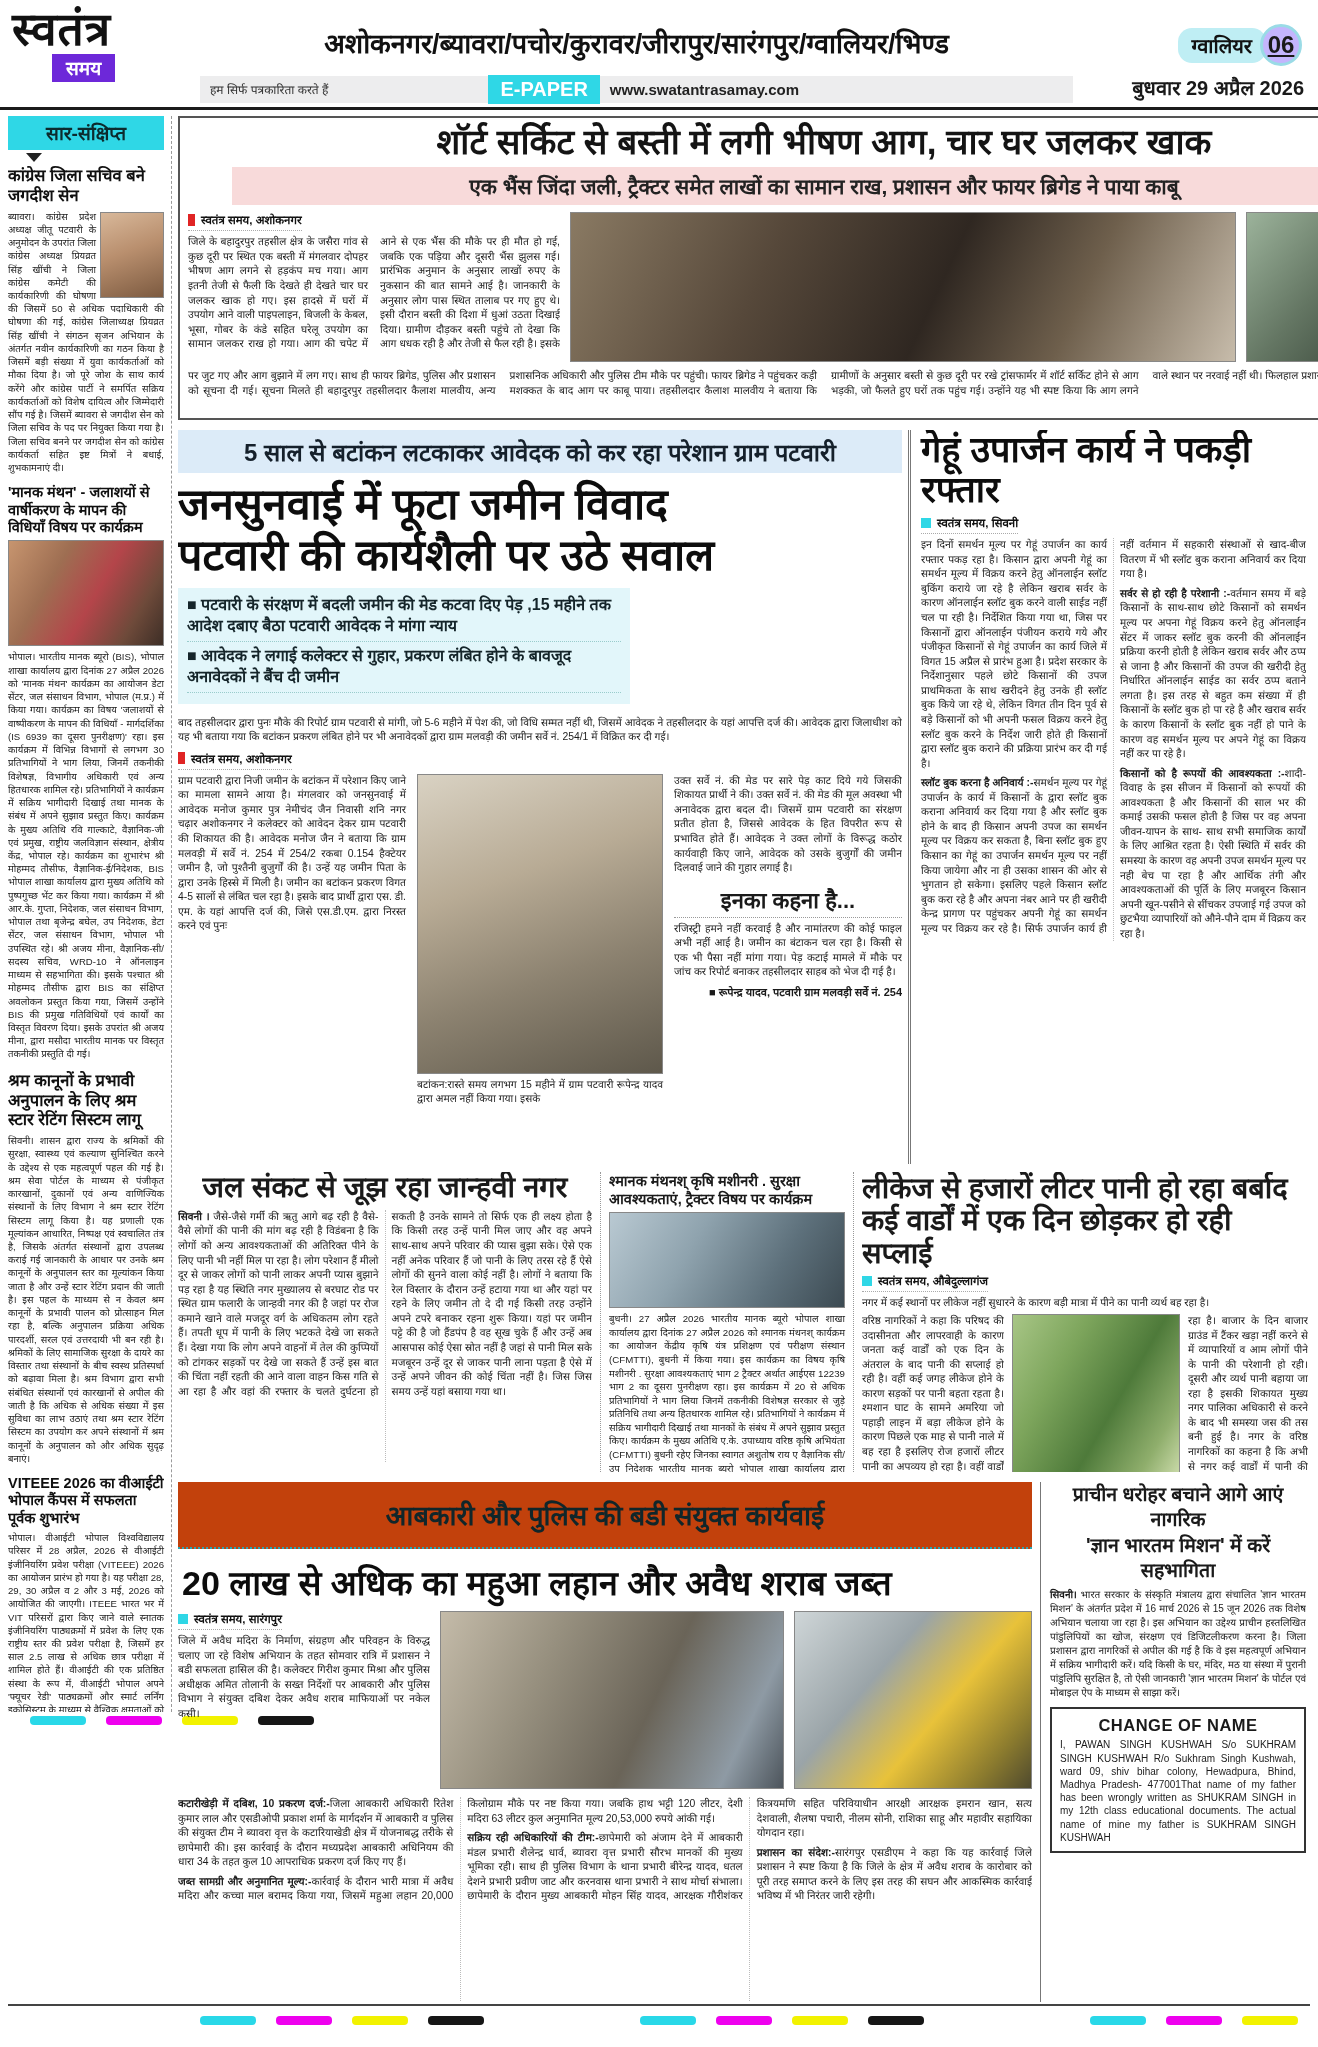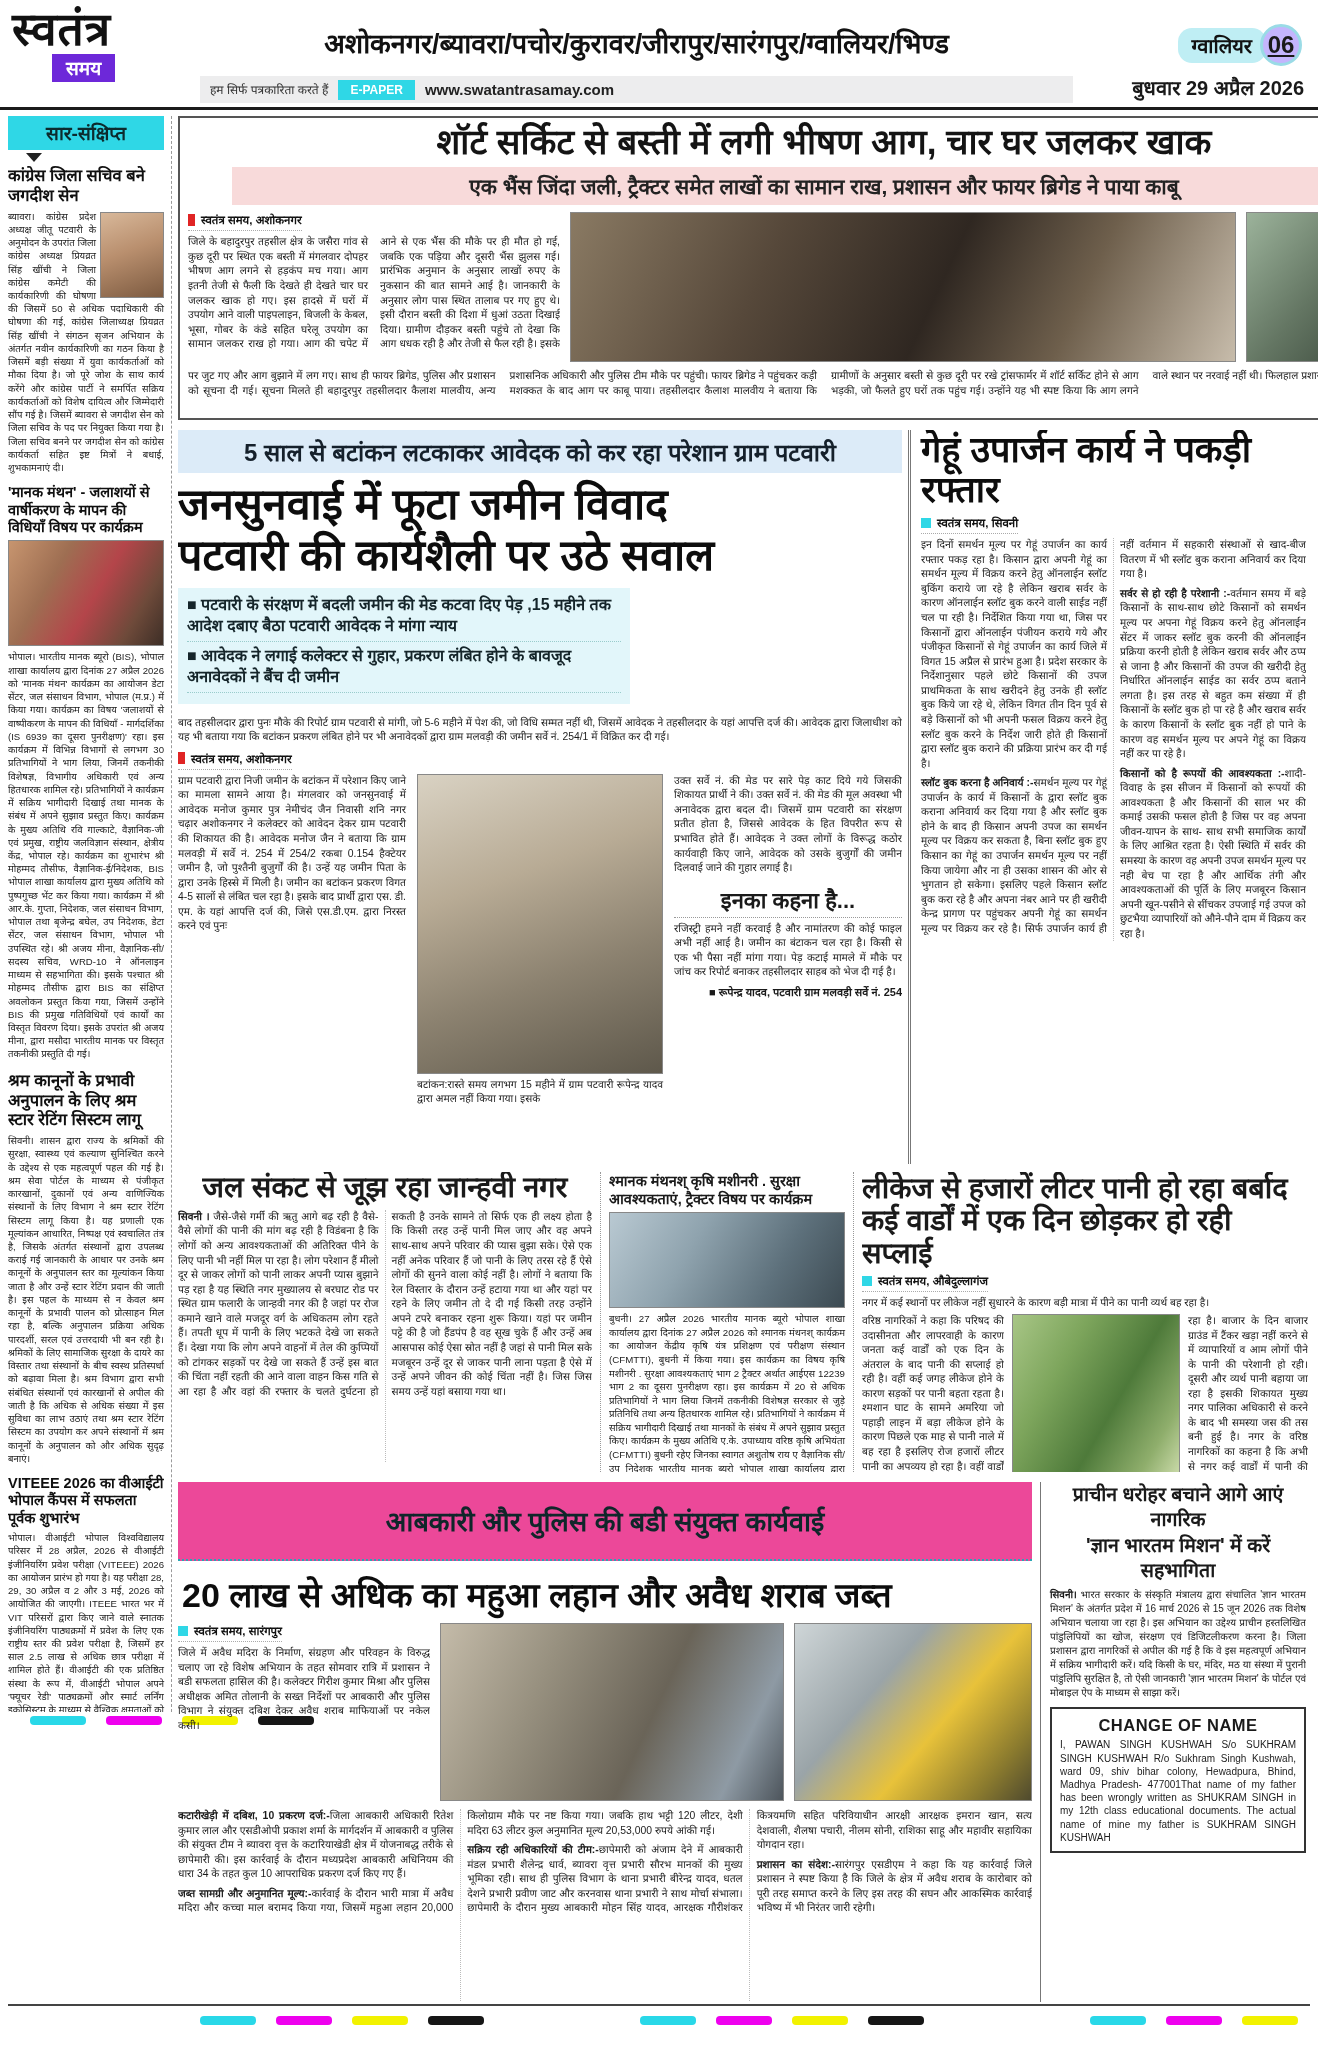--- a/index.html
+++ b/index.html
@@ -7,21 +7,21 @@
   #page { position: relative; width: 1318px; height: 2047px; background: #ffffff; margin: 0 auto; overflow: hidden; color: #1a1a1a; }
 
   
   #masthead { position: absolute; left: 0; top: 0; width: 1318px; height: 110px; border-bottom: 3px solid #1b1b1b; }
   .logo { position: absolute; left: 12px; top: 6px; width: 170px; }
   .logo-1 { font-size: 46px; font-weight: 900; letter-spacing: 1px; color: #111; line-height: 1.0; }
   .logo-2 { display: inline-block; margin-left: 40px; margin-top: 2px; background: #6d28d9; color: #fff; font-size: 19px; font-weight: 900; padding: 1px 14px; }
   .regions { position: absolute; left: 195px; right: 240px; top: 24px; text-align: center; font-size: 27px; font-weight: 800; color: #111; white-space: nowrap; }
   .substrip { position: absolute; left: 200px; right: 245px; top: 76px; height: 27px; background: #ededee; display: flex; align-items: center; }
   .tagline { font-size: 12px; font-weight: 400; color: #333; padding: 0 10px; white-space: nowrap; }
-  .epaper { background: #2fd7e6; color: #ffffff; font-weight: 800; font-size: 12px; padding: 3px 12px; }
+  .epaper { background: #2fd7e6; color: #ffffff; font-weight: 800; font-size: 20px; padding: 3px 12px; margin-left: 150px; }
   .website { font-size: 15px; color: #222; margin-left: 10px; font-weight: 600; }
   .edition { position: absolute; right: 16px; top: 24px; display: flex; align-items: center; }
   .edition-name { background: #bfeef4; border-radius: 14px; padding: 4px 14px; font-size: 20px; font-weight: 800; color: #111; }
   .edition-page { width: 42px; height: 42px; border: 3px solid #9adbe6; background: #c4b5fd; border-radius: 50%; margin-left: -6px; display: flex; align-items: center; justify-content: center; font-size: 24px; font-weight: 900; text-decoration: underline; }
   .date { position: absolute; right: 14px; top: 74px; font-size: 20px; font-weight: 800; white-space: nowrap; }
 
   
   #sidebar { position: absolute; left: 8px; top: 116px; width: 164px; height: 1596px; border-right: 1px dashed #9a9a9a; padding-right: 7px; overflow: hidden; }
   .sb-header { background: #2fd7e6; color: #0c2b2e; text-align: center; font-size: 19px; font-weight: 900; padding: 4px 2px; }
   .sb-tri { width: 0; height: 0; border-left: 8px solid transparent; border-right: 8px solid transparent; border-top: 9px solid #222; margin: 3px 0 4px 18px; }
@@ -90,21 +90,21 @@
   
   #leak { position: absolute; left: 862px; top: 1172px; width: 446px; height: 300px; overflow: hidden; }
   .lk-head { font-size: 29px; font-weight: 900; line-height: 1.12; margin-bottom: 4px; }
   .lk-row { display: flex; gap: 8px; margin-top: 3px; height: 160px; }
   .lk-l { width: 142px; overflow: hidden; }
   .ph-field { flex: 1; background: linear-gradient(120deg,#a8c686 0%,#7da55c 30%,#4e7a3a 60%,#8fae6c 85%,#c9d9a8 100%); }
   .lk-r { width: 120px; overflow: hidden; }
 
   
   #liquor { position: absolute; left: 178px; top: 1482px; width: 854px; height: 520px; overflow: hidden; }
-  .lq-strap { background: #ec4899; font-size: 27px; font-weight: 800; text-align: center; padding: 20px 4px; border-bottom: 2px dotted #2aa6b5; color: #10262a; }
+  .lq-strap { background: #c2410c; font-size: 27px; font-weight: 800; text-align: center; padding: 14px 4px; border-bottom: 2px dotted #2aa6b5; color: #10262a; }
   .lq-head { font-size: 34px; font-weight: 900; margin: 10px 0 6px 4px; color: #0c0c0c; }
   .lq-row { display: flex; gap: 10px; height: 178px; }
   .lq-left { width: 252px; overflow: hidden; }
   .ph-police { flex: 1; background: linear-gradient(115deg,#c4bba9 0%,#97907f 30%,#6a6458 60%,#8e9aa4 85%,#4d555c 100%); }
   .ph-jcb { width: 238px; background: linear-gradient(130deg,#cfd6d8 0%,#9aa4a8 35%,#e8c23a 60%,#8a7a2e 85%,#4f4a2e 100%); }
   .cols3 { column-count: 3; column-gap: 14px; column-rule: 1px dotted #bbb; margin-top: 8px; height: 236px; overflow: hidden; }
 
   
   #rightbot { position: absolute; left: 1040px; top: 1482px; width: 266px; height: 520px; border-left: 1px solid #777; padding-left: 9px; overflow: hidden; }
   .hg-head { font-size: 19.5px; font-weight: 900; line-height: 1.3; text-align: center; margin-bottom: 5px; }

